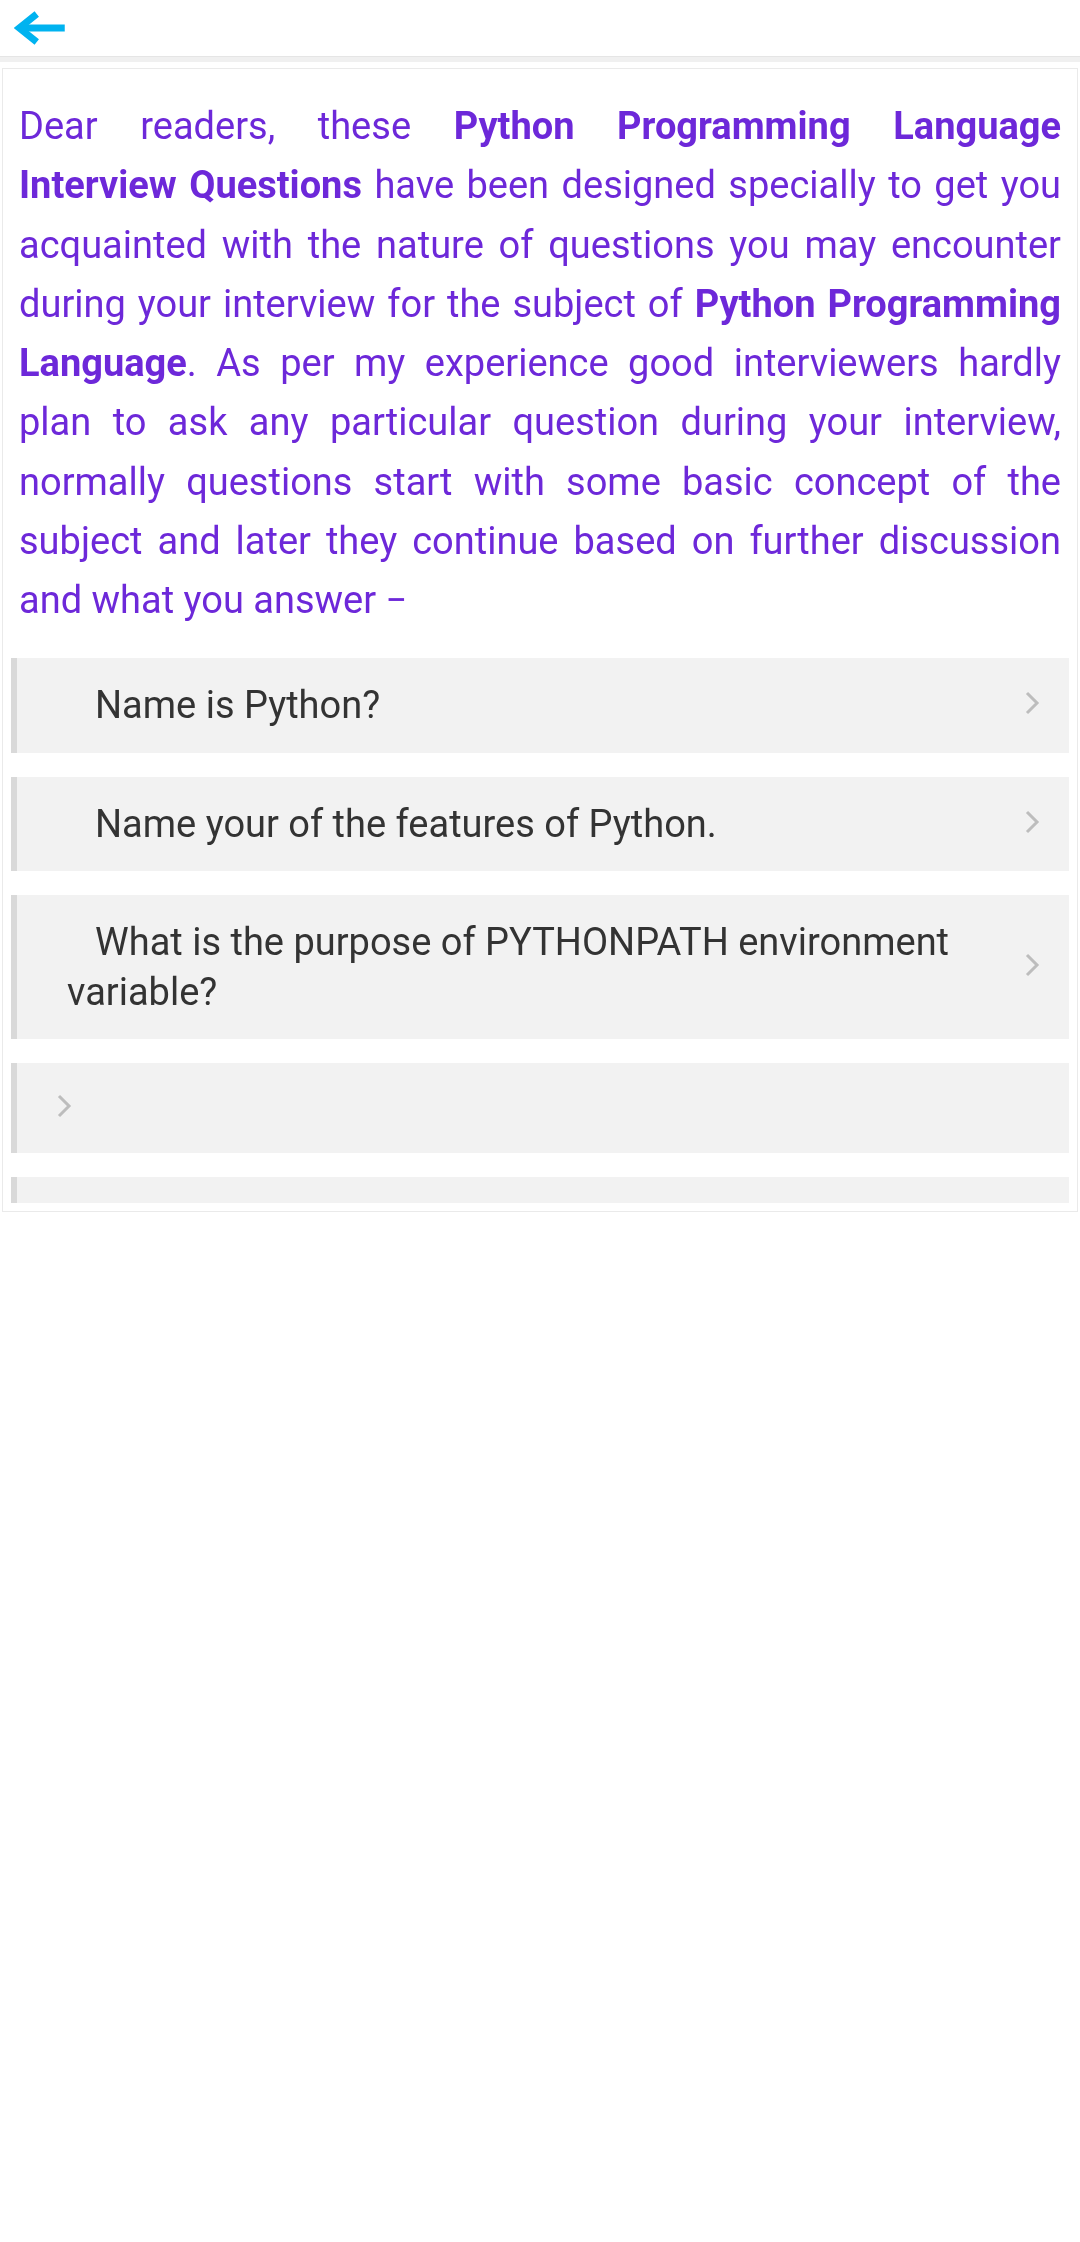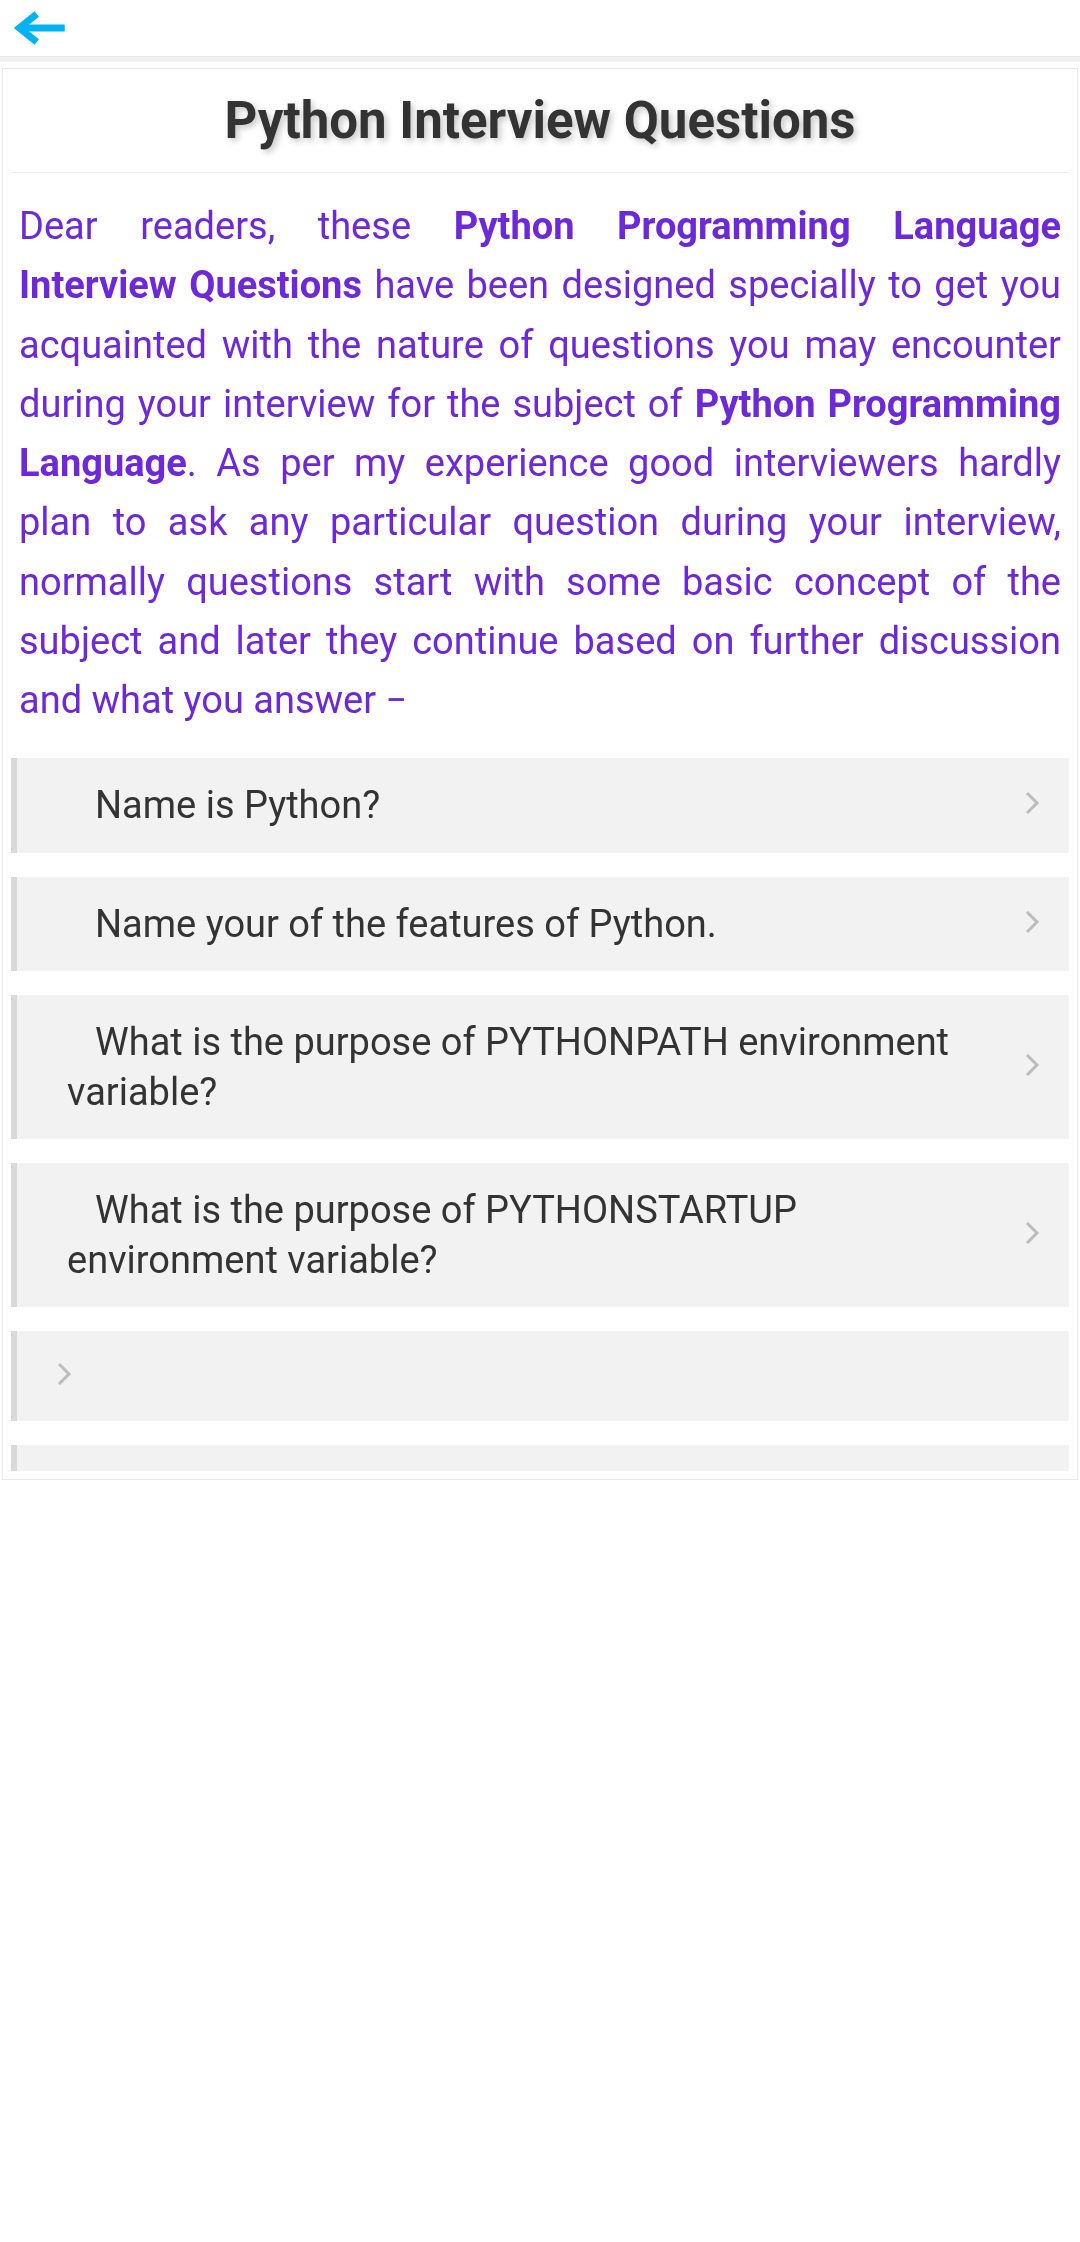--- a/index.html
+++ b/index.html
@@ -121,21 +121,20 @@
       <line x1="8" y1="20" x2="58" y2="20" stroke="#00B3F0" stroke-width="8" stroke-linecap="butt"></line>
       <polyline points="26,4 6,20 26,36" fill="none" stroke="#00B3F0" stroke-width="8" stroke-linecap="butt" stroke-linejoin="miter"></polyline>
     </svg>
   </div>
 </div>
 
 <div class="separator"></div>
 
 <div class="content-area">
 
-  <h1 class="page-title">Python Interview Questions</h1>
 
   <p class="intro">
     <span>Dear readers, these </span><b>Python Programming Language Interview Questions</b><span> have been designed specially to get you acquainted with the nature of questions you may encounter during your interview for the subject of </span><b>Python Programming Language</b><span>. As per my experience good interviewers hardly plan to ask any particular question during your interview, normally questions start with some basic concept of the subject and later they continue based on further discussion and what you answer −</span>
   </p>
 
   <div class="qlist">
 
     <div class="qitem">
       <div class="qtext">
         <span class="indent">Name is Python?</span>
@@ -162,30 +161,20 @@
       <div class="qtext">
         <span class="indent">What is the purpose of PYTHONPATH environment variable?</span>
       </div>
       <div class="chev">
         <svg viewBox="0 0 18 26">
           <polyline points="4,3 14,13 4,23" fill="none" stroke="#bdbdbd" stroke-width="3"></polyline>
         </svg>
       </div>
     </div>
 
-    <div class="qitem">
-      <div class="qtext">
-        <span class="indent">What is the purpose of PYTHONSTARTUP environment variable?</span>
-      </div>
-      <div class="chev">
-        <svg viewBox="0 0 18 26">
-          <polyline points="4,3 14,13 4,23" fill="none" stroke="#bdbdbd" stroke-width="3"></polyline>
-        </svg>
-      </div>
-    </div>
 
     <div class="qitem">
       <div class="chev">
         <svg viewBox="0 0 18 26">
           <polyline points="4,3 14,13 4,23" fill="none" stroke="#bdbdbd" stroke-width="3"></polyline>
         </svg>
       </div>
     </div>
 
     <div class="qitem qitem-partial"></div>

